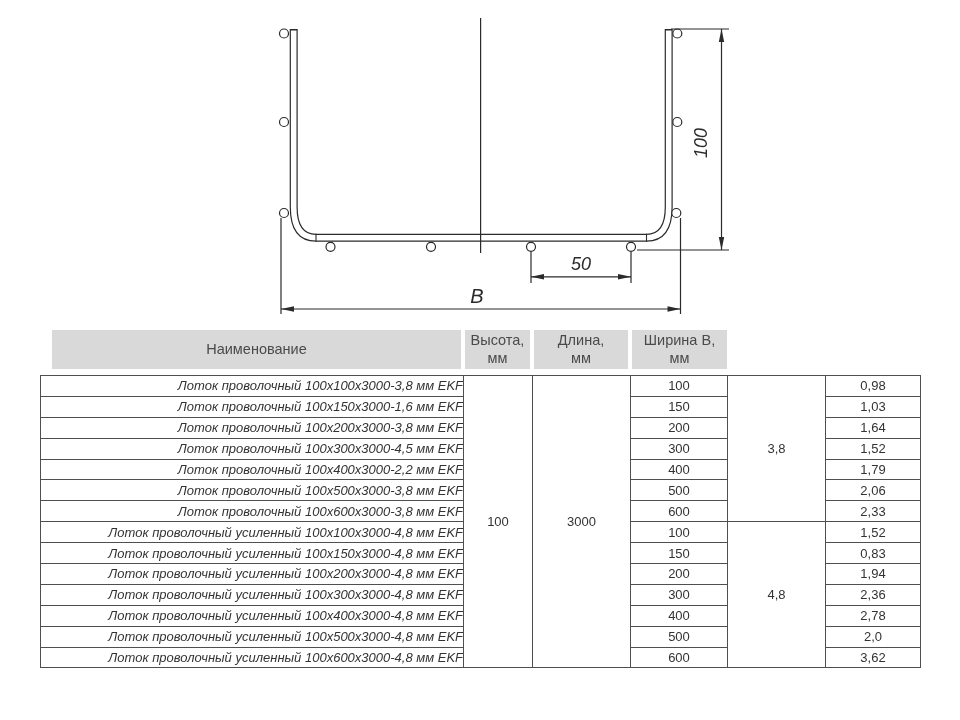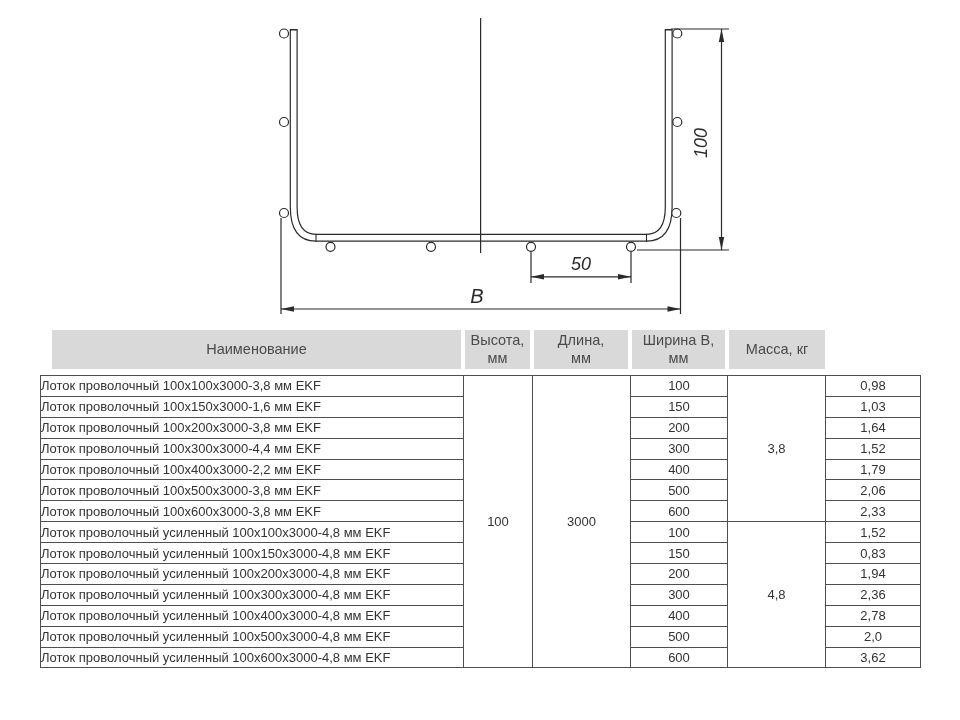--- a/index.html
+++ b/index.html
@@ -21,21 +21,21 @@
   .thead .hcell:first-child{margin-left:12px;}
   .thead .hcell:last-child{margin-right:0;}
   table.spec{
     border-collapse:collapse;table-layout:fixed;width:880px;margin-top:6px;
     font-size:13px;color:#333;
   }
   table.spec td{
     border:1px solid #4f4f4f;height:19.9px;padding:0;overflow:hidden;
     white-space:nowrap;vertical-align:middle;background:#fff;
   }
-  td.name{text-align:left;padding-left:8px;}
+  td.name{text-align:right;padding-left:8px;font-style:italic;}
   td.num{text-align:center;}
   .dimtext{font-style:italic;fill:#2b2b2b;}
 </style>
 </head>
 <body>
 
 <div class="page">
 
   <svg class="drawing" width="960" height="322" viewBox="0 0 960 322">
 
@@ -90,21 +90,20 @@
 
   <div class="tbl-wrap">
     <div class="thead">
       <div class="hcell">Наименование</div>
       <div class="hcell">Высота,
 мм</div>
       <div class="hcell">Длина,
 мм</div>
       <div class="hcell">Ширина В,
 мм</div>
-      <div class="hcell">Масса, кг</div>
     </div>
 
     <table class="spec">
       <colgroup>
         <col style="width:423px">
           <col style="width:69px">
           <col style="width:98px">
         <col style="width:97px">
           <col style="width:98px">
           <col style="width:95px">
@@ -122,21 +121,21 @@
           <td class="name">Лоток проволочный 100x150x3000-1,6 мм EKF</td>
           <td class="num">150</td>
           <td class="num">1,03</td>
         </tr>
         <tr>
           <td class="name">Лоток проволочный 100x200x3000-3,8 мм EKF</td>
           <td class="num">200</td>
           <td class="num">1,64</td>
         </tr>
         <tr>
-          <td class="name">Лоток проволочный 100x300x3000-4,4 мм EKF</td>
+          <td class="name">Лоток проволочный 100x300x3000-4,5 мм EKF</td>
           <td class="num">300</td>
           <td class="num">1,52</td>
         </tr>
         <tr>
           <td class="name">Лоток проволочный 100x400x3000-2,2 мм EKF</td>
           <td class="num">400</td>
           <td class="num">1,79</td>
         </tr>
         <tr>
           <td class="name">Лоток проволочный 100x500x3000-3,8 мм EKF</td>

